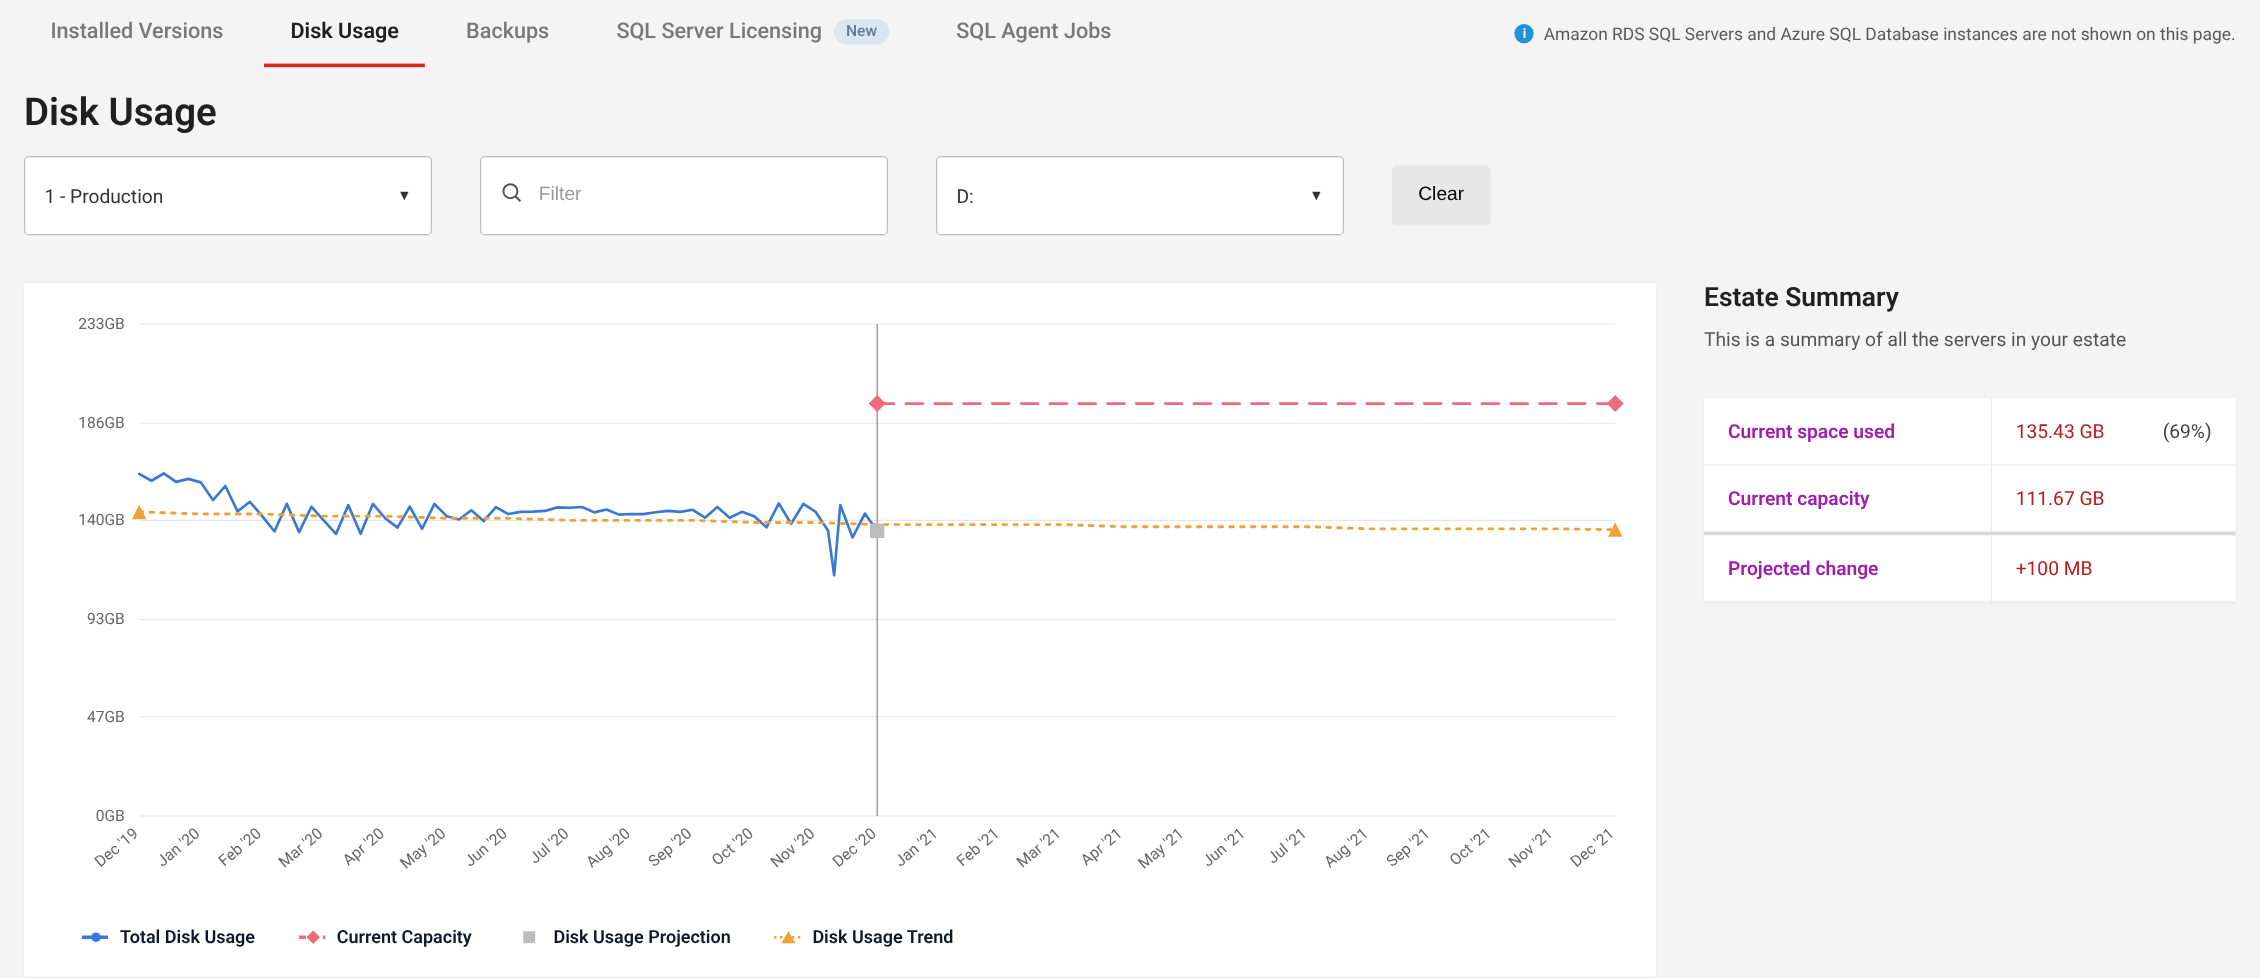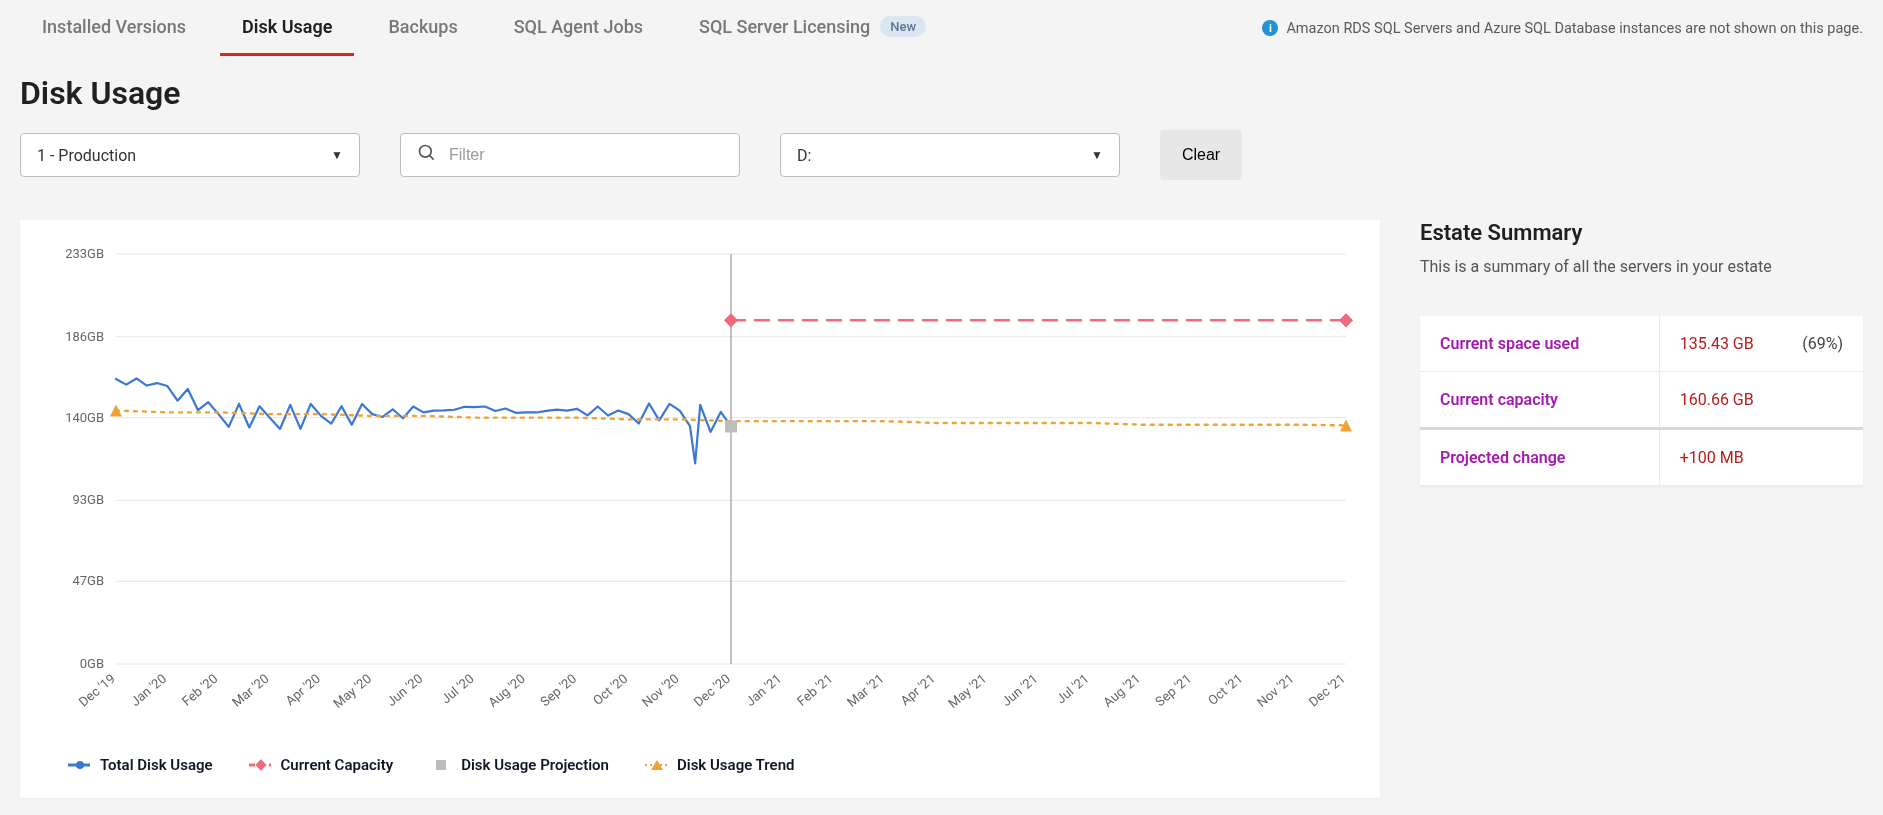--- a/index.html
+++ b/index.html
@@ -65,21 +65,21 @@
   }
 
   
   .filters {
     display: flex;
     gap: 40px;
     align-items: center;
     margin-bottom: 40px;
   }
   .select, .text-input {
-    height: 44px;
+    height: 66px;
     border: 1px solid #bdbdbd;
     border-radius: 4px;
     background: #fff;
     font-size: 16px;
     color: #333;
     display: flex;
     align-items: center;
     padding: 16px 16px;
     justify-content: space-between;
     cursor: pointer;
@@ -145,26 +145,26 @@
   <div class="tab">
       <span>Installed Versions</span>
     </div>
   <div class="tab active">
       <span>Disk Usage</span>
     </div>
   <div class="tab">
       <span>Backups</span>
     </div>
   <div class="tab">
-      <span>SQL Agent Jobs</span>
-    </div>
-  <div class="tab">
     <span>SQL Server Licensing</span>
     <span class="badge">New</span>
   </div>
+  <div class="tab">
+      <span>SQL Agent Jobs</span>
+    </div>
   <div class="info-banner">
     <span class="info-icon">i</span>
     <span>Amazon RDS SQL Servers and Azure SQL Database instances are not shown on this page.</span>
   </div>
 </div>
 
 <h1 class="page-title">Disk Usage</h1>
 
 <div class="filters">
   <div class="select">
@@ -284,21 +284,21 @@
     <div class="summary-sub">This is a summary of all the servers in your estate</div>
     <table class="summary-table">
       <tbody>
           <tr>
         <td class="label">Current space used</td>
         <td class="val">135.43 GB</td>
         <td class="pct">(69%)</td>
       </tr>
       <tr>
         <td class="label">Current capacity</td>
-        <td class="val" colspan="2">160.66 GB</td>
+        <td class="val" colspan="2">111.67 GB</td>
       </tr>
       <tr>
         <td class="label">Projected change</td>
         <td class="val" colspan="2">+100 MB</td>
       </tr>
     </tbody>
       </table>
   </div>
 </div>
 

